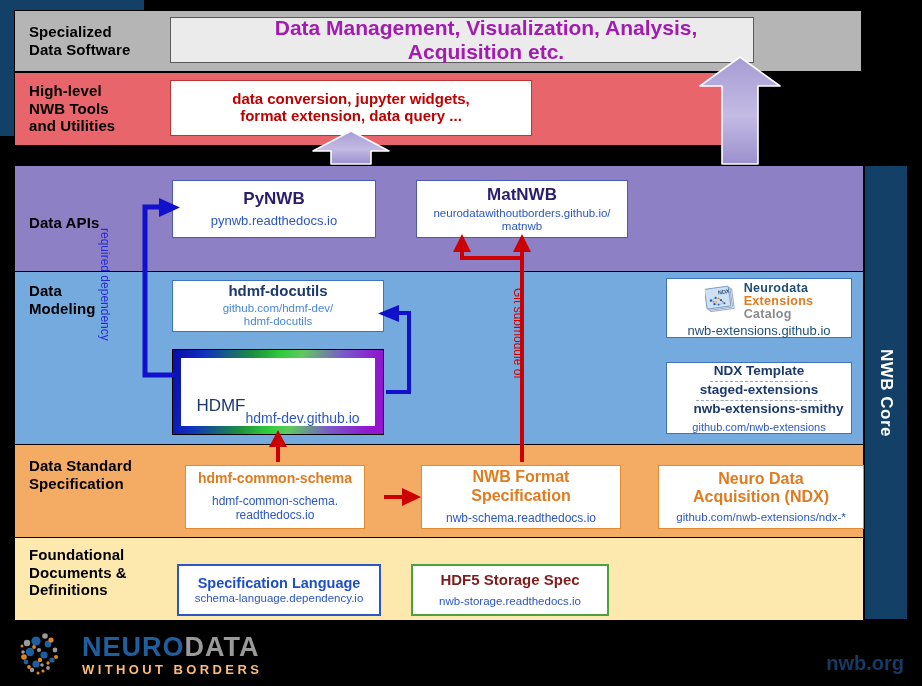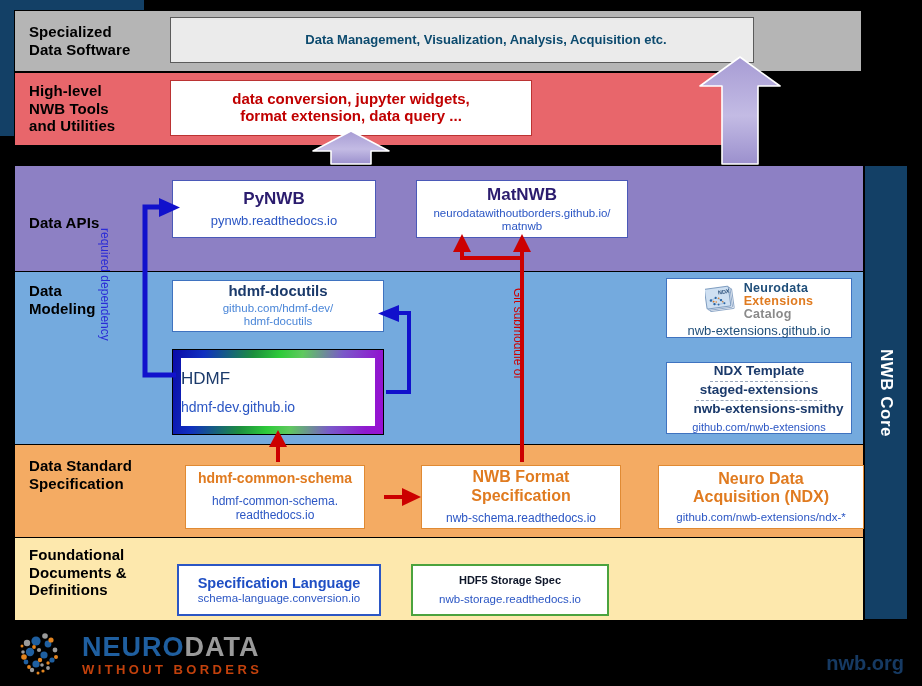--- a/index.html
+++ b/index.html
@@ -22,21 +22,21 @@
     position:absolute; background:#fff; display:flex;
     flex-direction:column; align-items:center; justify-content:center;
     text-align:center;
   }
   .box .ttl { font-weight:bold; line-height:1.12; }
   .box .url { line-height:1.15; }
 
   
   #band-specialized { left:14px; top:10px; width:848px; height:62px; background:#b5b5b5; border:1px solid #000; }
   #box-dms { left:170px; top:17px; width:584px; height:46px; background:#ebebeb; border:1px solid #5b5b5b; }
-  #box-dms .ttl { font-size:13px; color:#0c4a6e;padding-left:48px; }
+  #box-dms .ttl { font-size:21px; color:#a21caf;padding-left:48px; }
 
   #band-highlevel { left:14px; top:72px; width:744px; height:74px; background:#e8666b; border:1px solid #000; }
   #box-hltools { left:170px; top:80px; width:362px; height:56px; border:1.5px solid #b33; }
   #box-hltools .ttl { font-size:15px; color:#c00000; }
 
   #box-community { left:778px; top:8px; width:144px; height:62px; background:#134066; color:#fff;
                    display:flex; align-items:center; justify-content:center; text-align:center;
                    font-weight:bold; font-size:16px; line-height:1.2; }
   #box-extended { left:560px; top:72px; width:116px; height:74px; background:#134066; color:#fff;
                   display:flex; align-items:center; justify-content:center; text-align:center;
@@ -66,21 +66,21 @@
 
   
   #box-docutils { left:172px; top:280px; width:212px; height:52px; border:1px solid #3f73c0; }
   #box-docutils .ttl { font-size:15px; color:#1b3a6b; margin-bottom:2px; }
   #box-docutils .url { font-size:11.5px; color:#4a86d8; }
 
   #box-hdmf-wrap { position:absolute; left:172px; top:349px; width:212px; height:86px;
                    border:1.5px solid #000; padding:6px;
                    background:linear-gradient(100deg,#0a0aa8 0%,#1030c0 14%,#1d8f3e 36%,#2ecb3a 48%,#5fc95e 58%,#7a59c9 76%,#8f19cf 92%,#9b0fd4 100%); }
   #box-hdmf { position:absolute; left:8px; top:8px; right:8px; bottom:8px; background:#fff;
-              display:flex; flex-direction:column; align-items:flex-start; justify-content:center; }
+              display:flex; align-items:flex-end; justify-content:center; }
   #box-hdmf .ttl { font-size:17px; color:#1b3a6b; margin-bottom:10px; }
   #box-hdmf .url { font-size:14px; color:#2b56c4; }
 
   #box-ndxcat { left:666px; top:278px; width:186px; height:60px; border:1px solid #3f73c0;
                 flex-direction:column; justify-content:flex-start; padding-top:3px; }
   .ndxcat-row { display:flex; align-items:center; gap:5px; }
   .ndxcat-words { text-align:left; line-height:1.05; }
   .ndxcat-words .w1 { font-size:12.5px; color:#1f4e79; font-weight:bold; letter-spacing:.3px; }
   .ndxcat-words .w2 { font-size:12.5px; color:#e07b20; font-weight:bold; letter-spacing:.3px; }
   .ndxcat-words .w3 { font-size:12.5px; color:#8a8a8a; font-weight:bold; letter-spacing:.3px; }
@@ -102,41 +102,41 @@
   #box-nwbfmt .url { font-size:12px; color:#2b56c4; }
   #box-ndxspec { left:658px; top:465px; width:206px; height:64px; border:1px solid #e08a33; }
   #box-ndxspec .ttl { font-size:16px; color:#e07b20; line-height:1.15; margin-bottom:5px; }
   #box-ndxspec .url { font-size:11.5px; color:#2b56c4; }
 
   
   #box-speclang { left:177px; top:564px; width:204px; height:52px; border:2px solid #2b56c4; }
   #box-speclang .ttl { font-size:14.5px; color:#1f4fc4; margin-bottom:0; }
   #box-speclang .url { font-size:11.5px; color:#2b56c4; }
   #box-hdf5 { left:411px; top:564px; width:198px; height:52px; border:2px solid #4ba33e; }
-  #box-hdf5 .ttl { font-size:11px; color:#0f172a; margin-bottom:6px; }
+  #box-hdf5 .ttl { font-size:15px; color:#7f1d1d; margin-bottom:6px; }
   #box-hdf5 .url { font-size:11.5px; color:#2b56c4; }
 
   
   #overlay { position:absolute; inset:0; pointer-events:none; }
 
   
   .rot-label { position:absolute; white-space:nowrap; font-size:12px; }
   #lbl-reqdep { left:112px; top:228px; color:#2b2bd6;
                 transform:rotate(90deg); transform-origin:left top; }
   #lbl-gitsub { left:525px; top:288px; color:#cc0000;
                 transform:rotate(90deg); transform-origin:left top; }
 
   
   #footer { position:absolute; left:0; top:626px; width:922px; height:60px; background:#000; }
   #logo { position:absolute; left:18px; top:630px; height:50px; display:flex; align-items:center; gap:8px; }
   .logo-words { display:flex; flex-direction:column; line-height:1; }
   .logo-top { font-size:27px; font-weight:bold; letter-spacing:1px; }
   .logo-top .a { color:#1f5fa0; }
   .logo-top .b { color:#9a9a9a; }
-  .logo-bot { font-size:13px; font-weight:bold; letter-spacing:3.4px; color:#c2410c; margin-top:2px; }
+  .logo-bot { font-size:13px; font-weight:bold; letter-spacing:3.4px; color:#fdba74; margin-top:2px; }
   #nwborg { position:absolute; right:18px; top:652px; font-size:20px; font-weight:bold; color:#163a63; }
 </style>
 </head>
 <body>
 
 <div class="stage">
 
   <div class="band" id="band-specialized">
     <div class="band-label" style="left:14px; top:12px; white-space:pre-line;">Specialized
 Data Software</div>
@@ -271,21 +271,21 @@
     <div class="url">nwb-schema.readthedocs.io</div>
   </div>
   <div class="box" id="box-ndxspec">
     <div class="ttl" style="white-space:pre-line;">Neuro Data
 Acquisition (NDX)</div>
     <div class="url">github.com/nwb-extensions/ndx-*</div>
   </div>
 
   <div class="box" id="box-speclang">
     <div class="ttl">Specification Language</div>
-    <div class="url">schema-language.conversion.io</div>
+    <div class="url">schema-language.dependency.io</div>
   </div>
   <div class="box" id="box-hdf5">
     <div class="ttl">HDF5 Storage Spec</div>
     <div class="url">nwb-storage.readthedocs.io</div>
   </div>
 
   <svg id="overlay" width="922" height="686">
     <defs>
       <linearGradient id="lav" x1="0" y1="1" x2="0" y2="0">
         <stop offset="0%" stop-color="#9b90cd"></stop>

